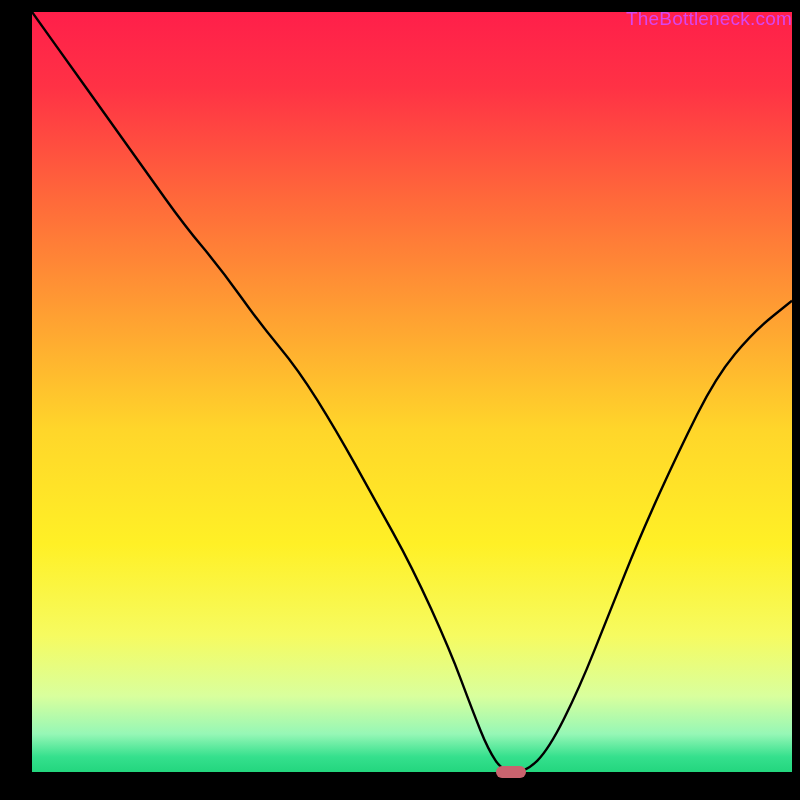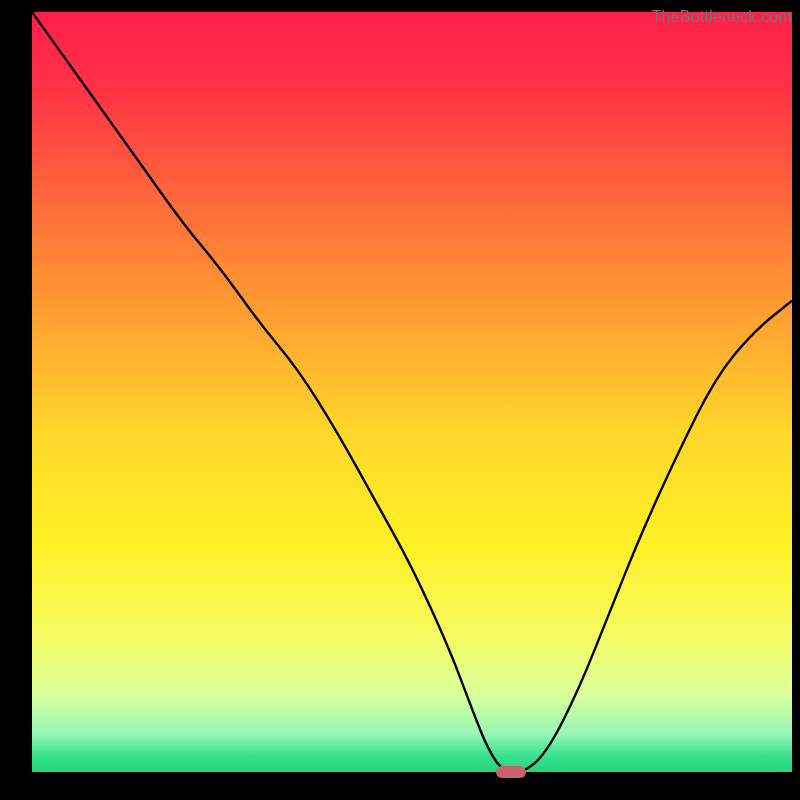--- a/index.html
+++ b/index.html
@@ -31,22 +31,22 @@
   .svg-layer {
     position: absolute;
     left: 0; top: 0;
     width: 100%;
     height: 100%;
   }
   .watermark {
     position: absolute;
     top: 8px;
     right: 8px;
-    color: #737373;
-    font-size: 16px;
+    color: #d946ef;
+    font-size: 19px;
     font-weight: 400;
     letter-spacing: 0.2px;
   }
   .marker {
     position: absolute;
     background: #c9636e;
     border-radius: 8px;
   }
 </style>
 </head>

